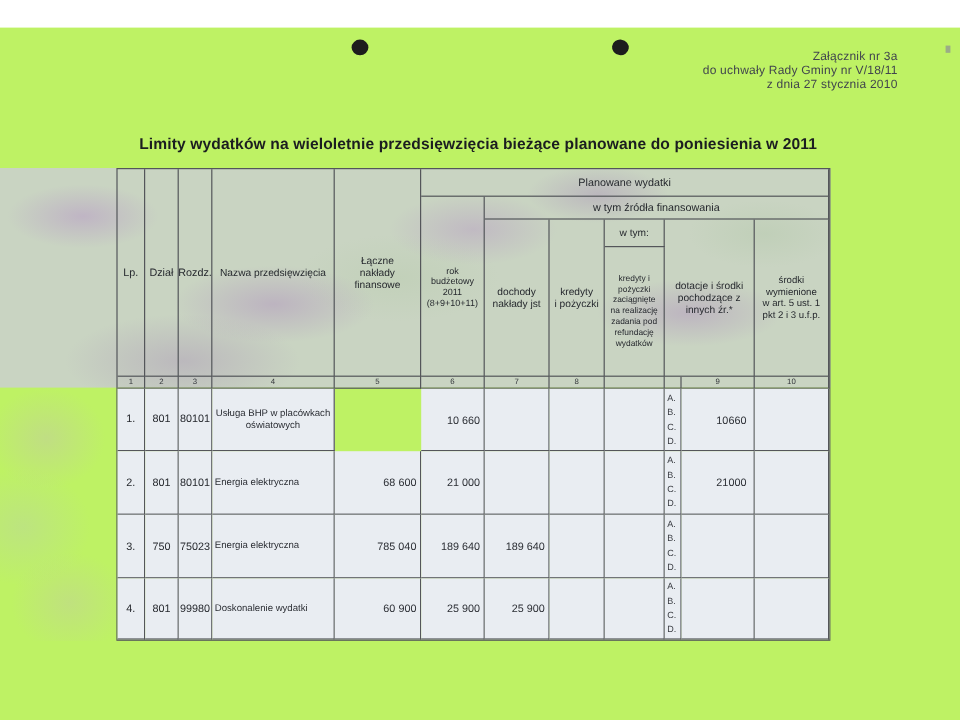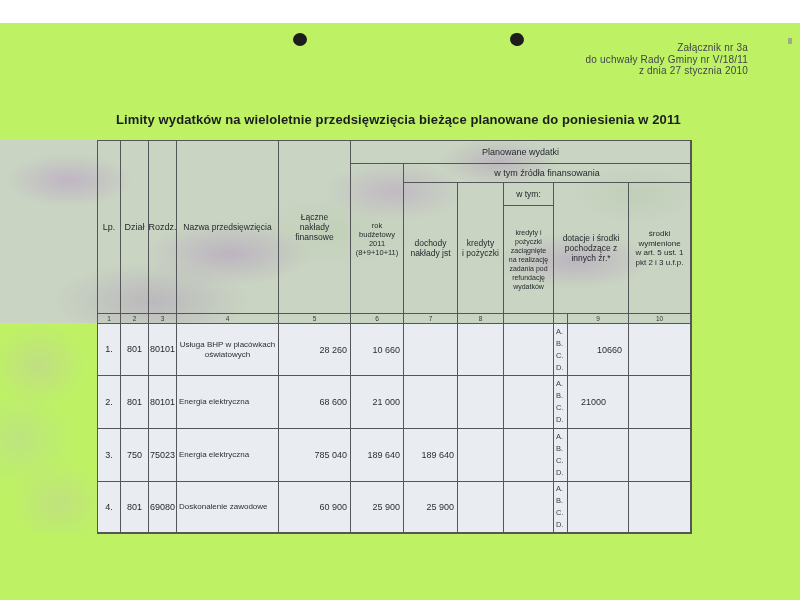--- a/index.html
+++ b/index.html
@@ -136,21 +136,20 @@
     <div class="c x-kr y-num numrow">8</div>
     <div class="c x-za y-num numrow"></div>
     <div class="c x-lt y-num numrow"></div>
     <div class="c x-d9 y-num numrow">9</div>
     <div class="c x-s10 y-num numrow">10</div>
 
     <div class="c x-lp y-r1 fs9 body-bg">1.</div>
     <div class="c x-dz y-r1 fs9 body-bg">801</div>
     <div class="c x-rz y-r1 fs9 body-bg">80101</div>
     <div class="c x-nz y-r1 fs8 body-bg name-cell">Usługa BHP w placówkach oświatowych</div>
-    <div class="c x-la y-r1 val body-bg">28 260</div>
     <div class="c x-rk y-r1 val body-bg">10 660</div>
     <div class="c x-do y-r1 val body-bg"></div>
     <div class="c x-kr y-r1 val body-bg"></div>
     <div class="c x-za y-r1 val body-bg"></div>
     <div class="c x-lt y-r1 letters body-bg">
       <span>A.</span>
       <span>B.</span>
       <span>C.</span>
       <span>D.</span>
     </div>
@@ -165,21 +164,21 @@
     <div class="c x-rk y-r2 val body-bg">21 000</div>
     <div class="c x-do y-r2 val body-bg"></div>
     <div class="c x-kr y-r2 val body-bg"></div>
     <div class="c x-za y-r2 val body-bg"></div>
     <div class="c x-lt y-r2 letters body-bg">
       <span>A.</span>
       <span>B.</span>
       <span>C.</span>
       <span>D.</span>
     </div>
-    <div class="c x-d9 y-r2 val body-bg" style="padding-right:22px">21000</div>
+    <div class="c x-d9 y-r2 val body-bg" style="padding-right:6px">21000</div>
     <div class="c x-s10 y-r2 val body-bg"></div>
 
     <div class="c x-lp y-r3 fs9 body-bg">3.</div>
     <div class="c x-dz y-r3 fs9 body-bg">750</div>
     <div class="c x-rz y-r3 fs9 body-bg">75023</div>
     <div class="c x-nz y-r3 fs8 body-bg name-cell">Energia elektryczna</div>
     <div class="c x-la y-r3 val body-bg">785 040</div>
     <div class="c x-rk y-r3 val body-bg">189 640</div>
     <div class="c x-do y-r3 val body-bg">189 640</div>
     <div class="c x-kr y-r3 val body-bg"></div>
@@ -188,22 +187,22 @@
       <span>A.</span>
       <span>B.</span>
       <span>C.</span>
       <span>D.</span>
     </div>
     <div class="c x-d9 y-r3 val body-bg" style="padding-right:6px"></div>
     <div class="c x-s10 y-r3 val body-bg"></div>
 
     <div class="c x-lp y-r4 fs9 body-bg">4.</div>
     <div class="c x-dz y-r4 fs9 body-bg">801</div>
-    <div class="c x-rz y-r4 fs9 body-bg">69080</div>
-    <div class="c x-nz y-r4 fs8 body-bg name-cell">Doskonalenie zawodowe</div>
+    <div class="c x-rz y-r4 fs9 body-bg">99980</div>
+    <div class="c x-nz y-r4 fs8 body-bg name-cell">Doskonalenie wydatki</div>
     <div class="c x-la y-r4 val body-bg">60 900</div>
     <div class="c x-rk y-r4 val body-bg">25 900</div>
     <div class="c x-do y-r4 val body-bg">25 900</div>
     <div class="c x-kr y-r4 val body-bg"></div>
     <div class="c x-za y-r4 val body-bg"></div>
     <div class="c x-lt y-r4 letters body-bg">
       <span>A.</span>
       <span>B.</span>
       <span>C.</span>
       <span>D.</span>

